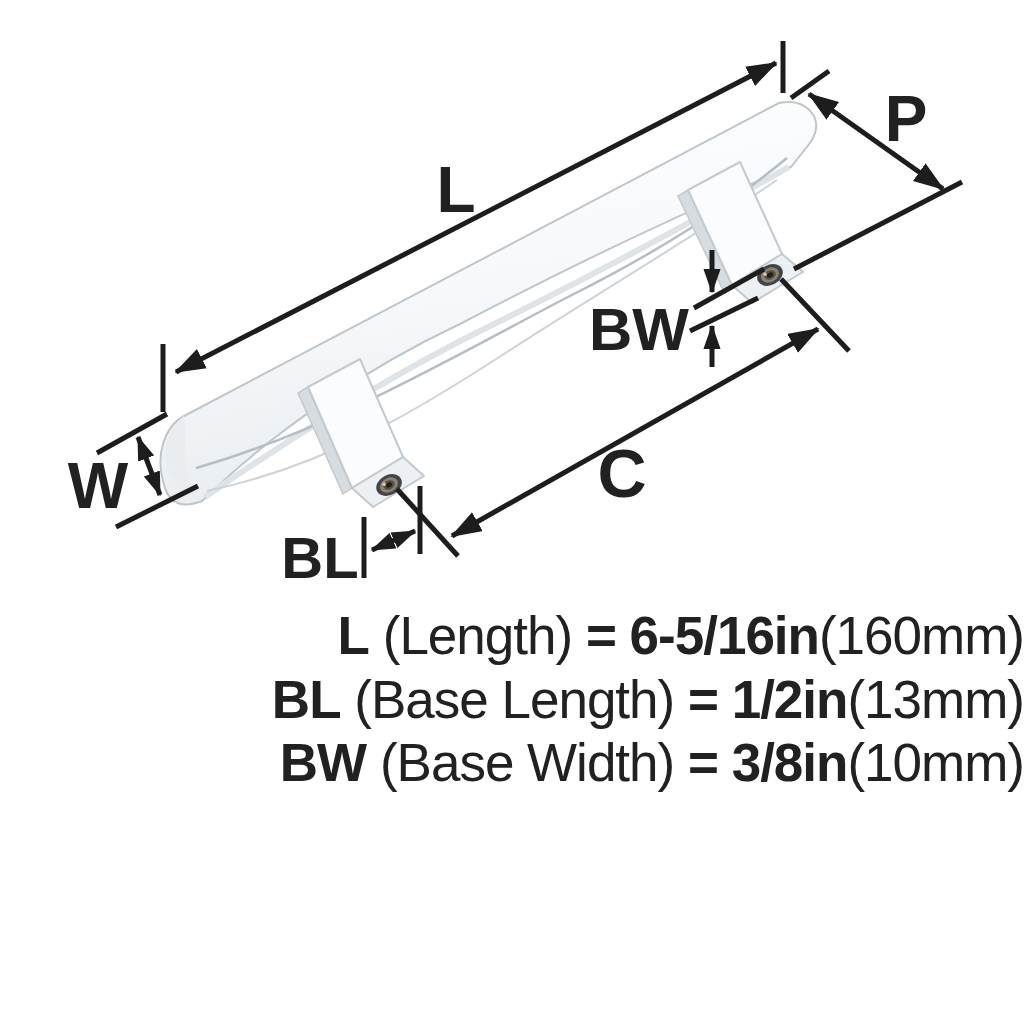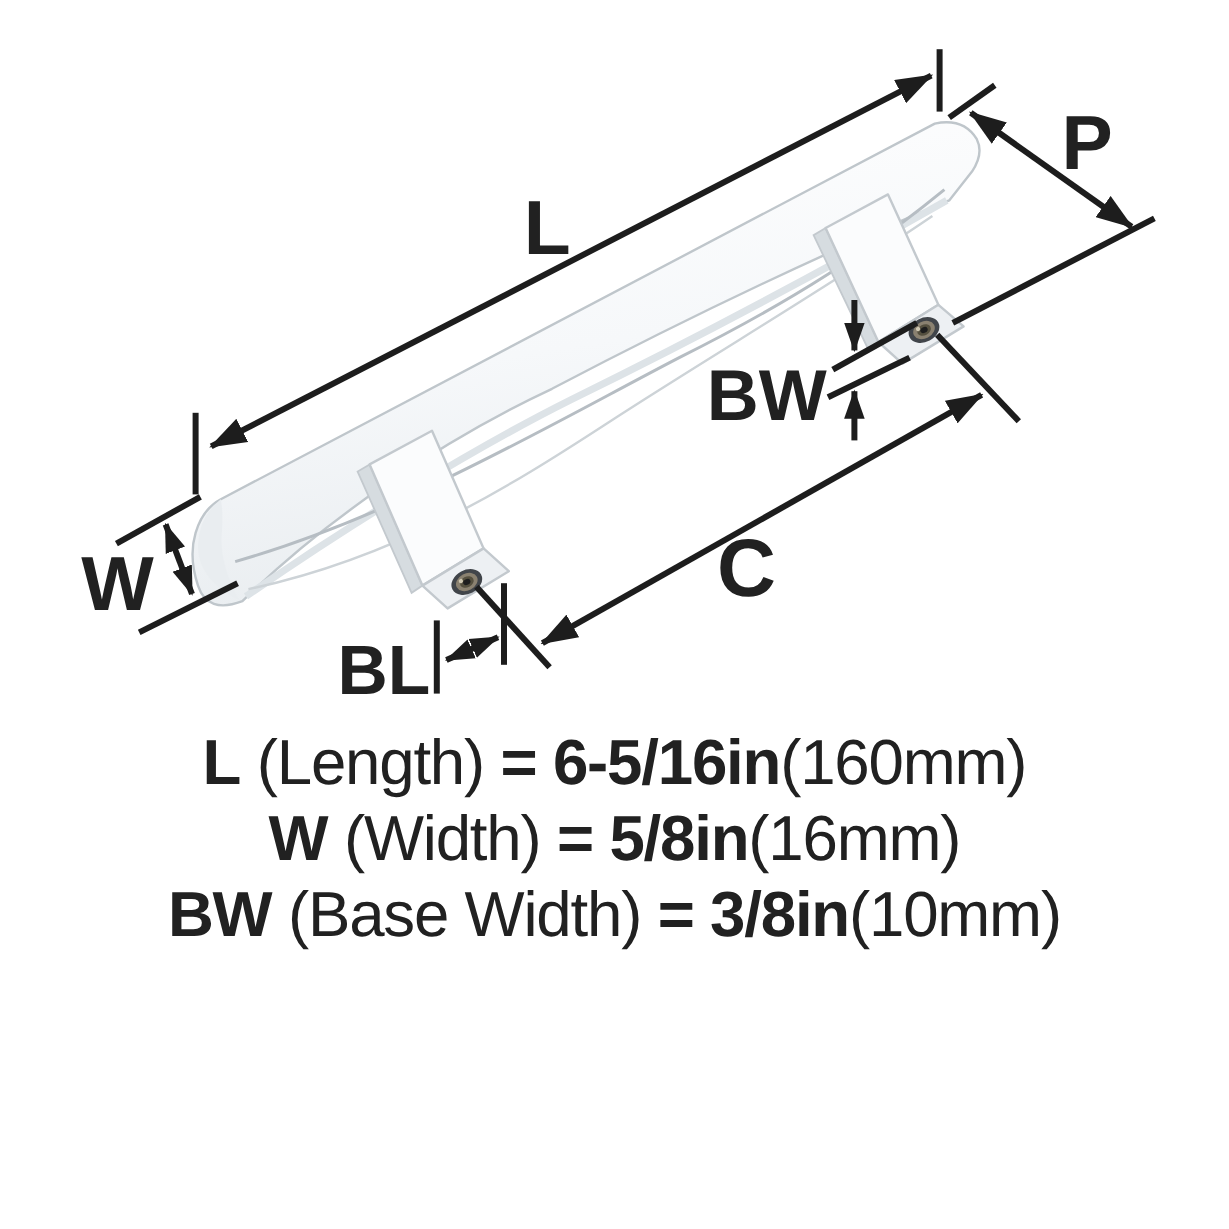--- a/index.html
+++ b/index.html
@@ -1,20 +1,20 @@
 <!DOCTYPE html>
 <html><head>
 <meta charset="utf-8">
 <style>
   html,body{margin:0;padding:0;background:#ffffff;}
   .stage{position:relative;width:1024px;height:1024px;background:#fff;overflow:hidden;
          font-family:"Liberation Sans",sans-serif;}
   .stage svg{position:absolute;left:0;top:0;}
   .dim-label{font-family:"Liberation Sans",sans-serif;font-weight:700;fill:#212121;}
-  .specs{position:absolute;left:0;right:0;top:604px;text-align:center;color:#212121;
+  .specs{position:absolute;left:0;right:0;top:604px;text-align:right;color:#212121;
          font-size:53px;letter-spacing:-1px;line-height:63.5px;white-space:nowrap;}
   .spec-row{height:63.5px;}
   .spec-row .sym{font-weight:700;margin-right:0.26em;}
   .spec-row .nm{font-weight:400;margin-right:0.26em;}
   .spec-row .val{font-weight:700;}
   .spec-row .mm{font-weight:400;}
 </style>
 </head>
 <body>
 
@@ -116,16 +116,16 @@
         <line x1="690" y1="331" x2="758" y2="298"></line>
         <line x1="712" y1="250" x2="712" y2="292" marker-end="url(#arrS)"></line>
         <line x1="712" y1="367" x2="712" y2="326" marker-end="url(#arrS)"></line>
         <text class="dim-label" x="639" y="350" font-size="60" text-anchor="middle" stroke="none">BW</text>
       </g>
     </g>
   </svg>
 
   <div class="specs">
     <div class="spec-row"><span class="sym">L</span><span class="nm">(Length)</span><span class="val">= 6-5/16in</span><span class="mm">(160mm)</span></div>
-    <div class="spec-row"><span class="sym">W</span><span class="nm">(Width)</span><span class="val">= 5/8in</span><span class="mm">(16mm)</span></div>
+    <div class="spec-row"><span class="sym">BL</span><span class="nm">(Base Length)</span><span class="val">= 1/2in</span><span class="mm">(13mm)</span></div>
     <div class="spec-row"><span class="sym">BW</span><span class="nm">(Base Width)</span><span class="val">= 3/8in</span><span class="mm">(10mm)</span></div>
   </div>
 </div>
 
 </body></html>

